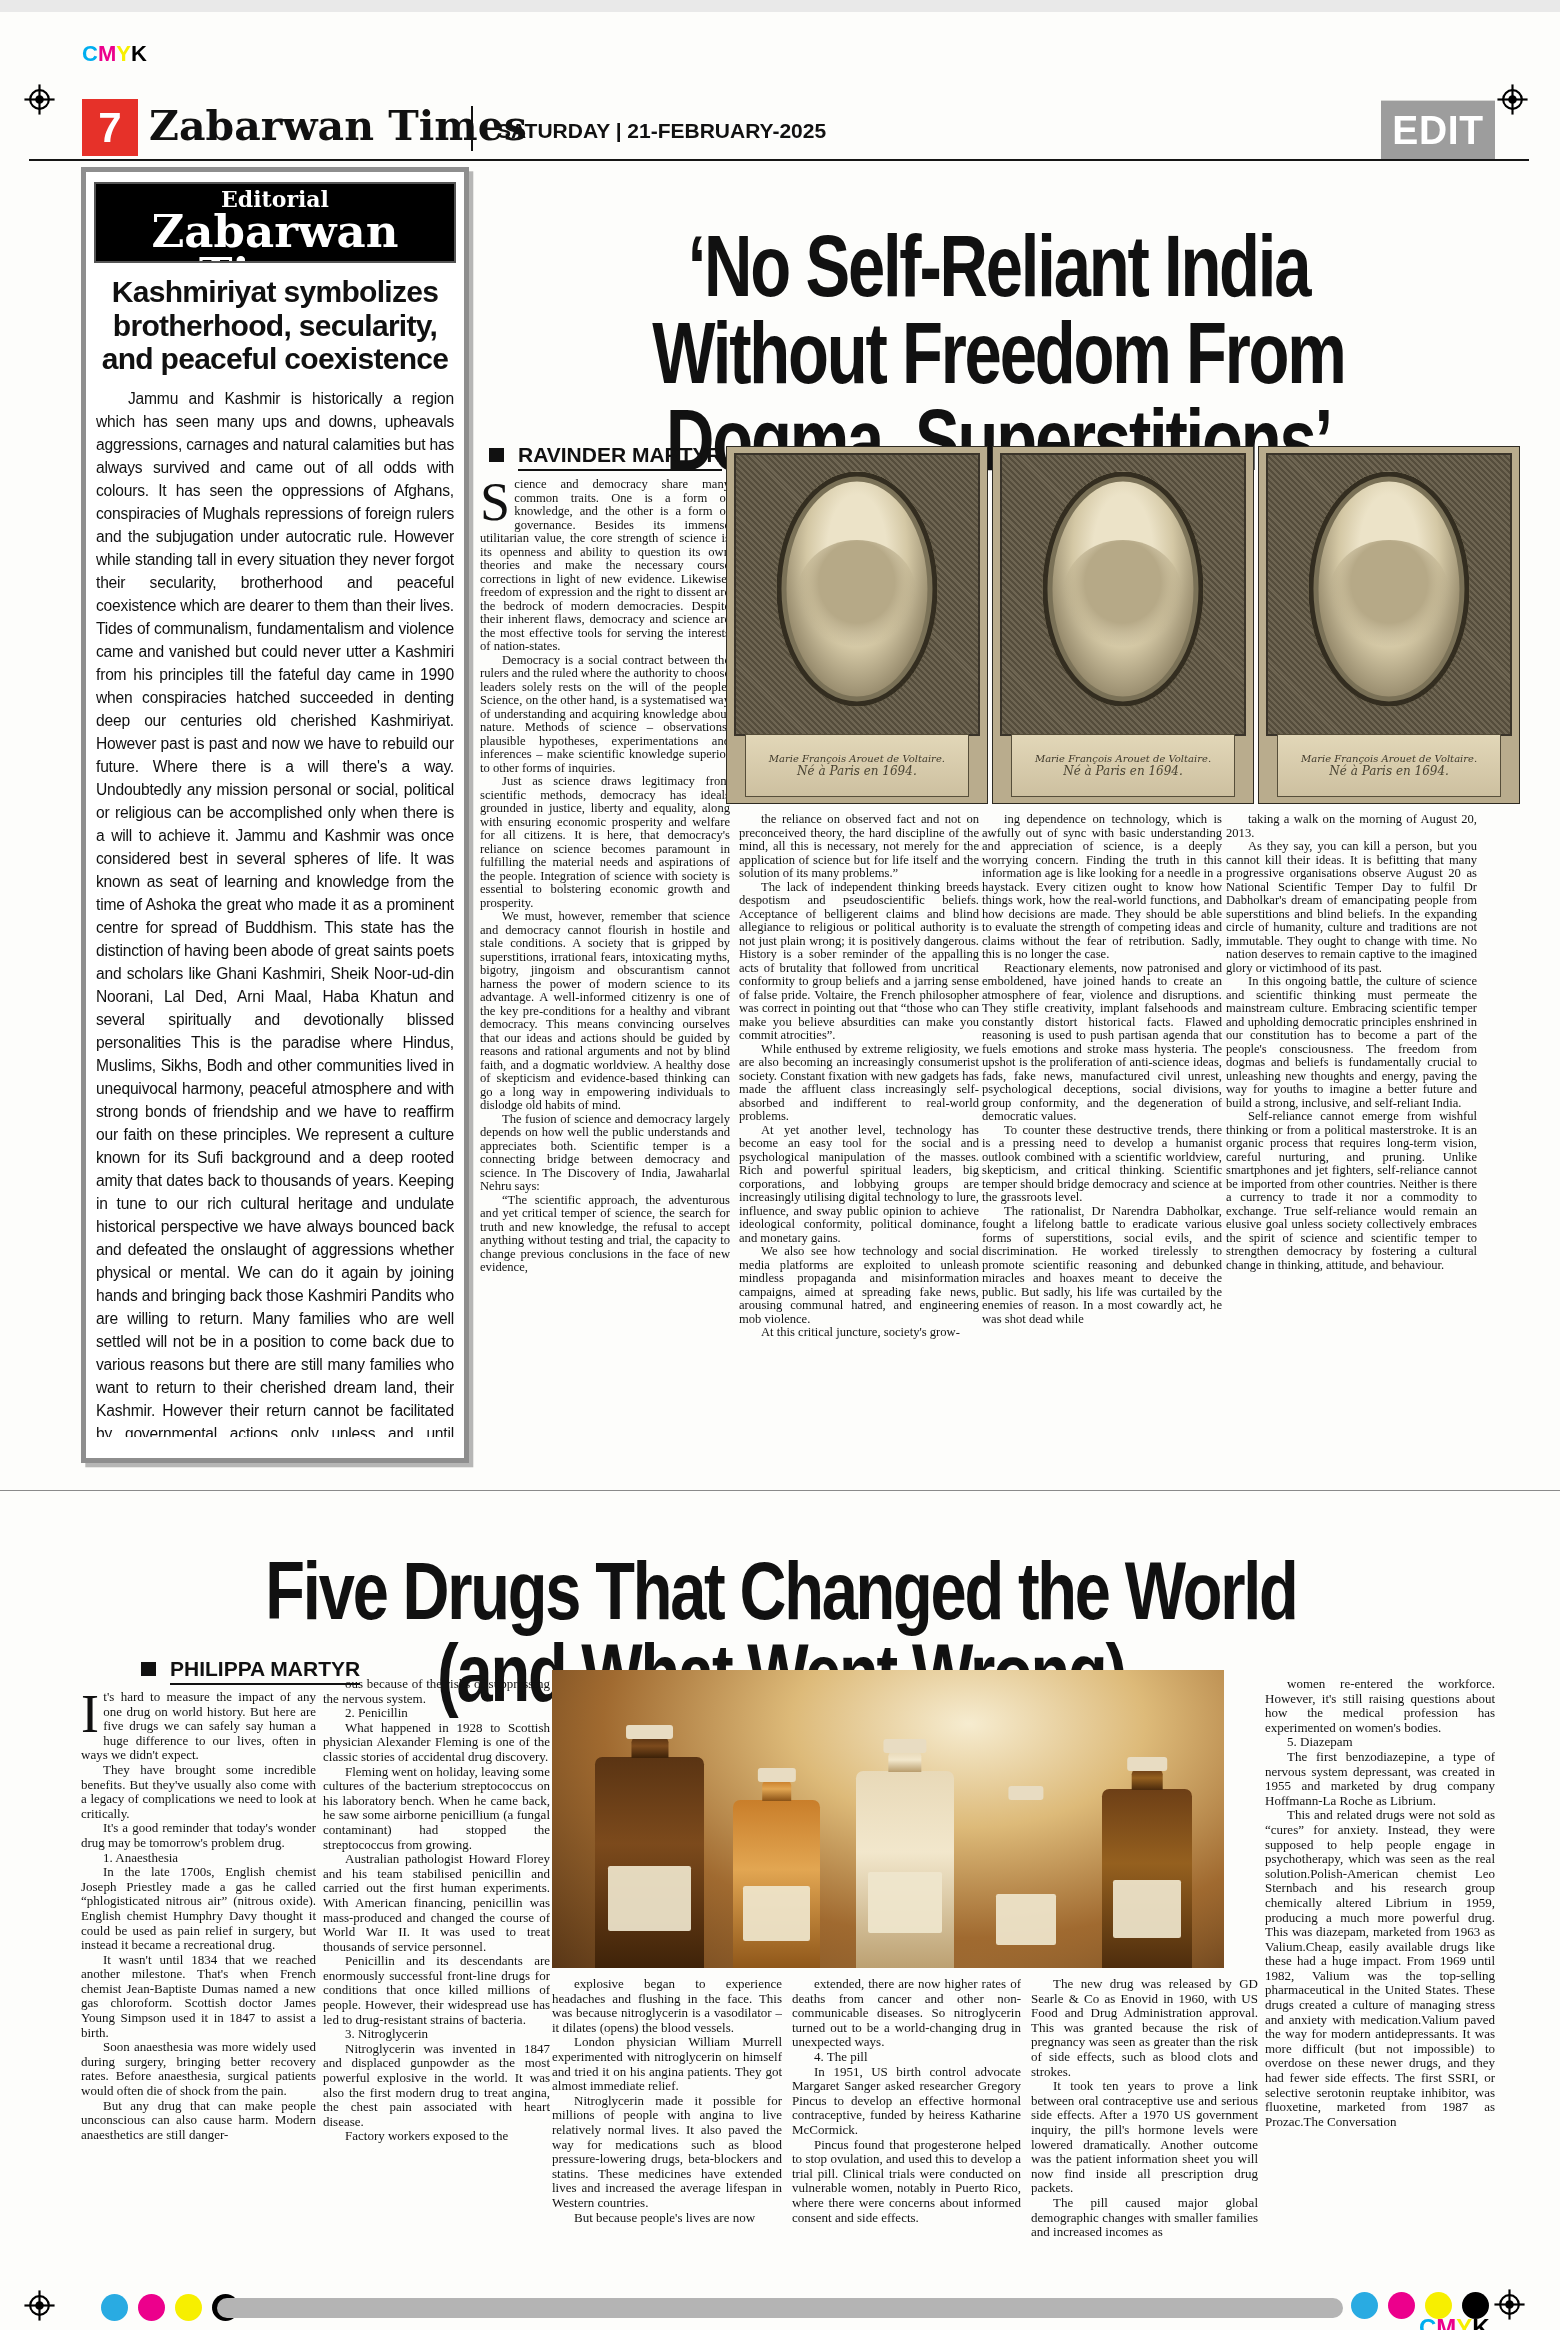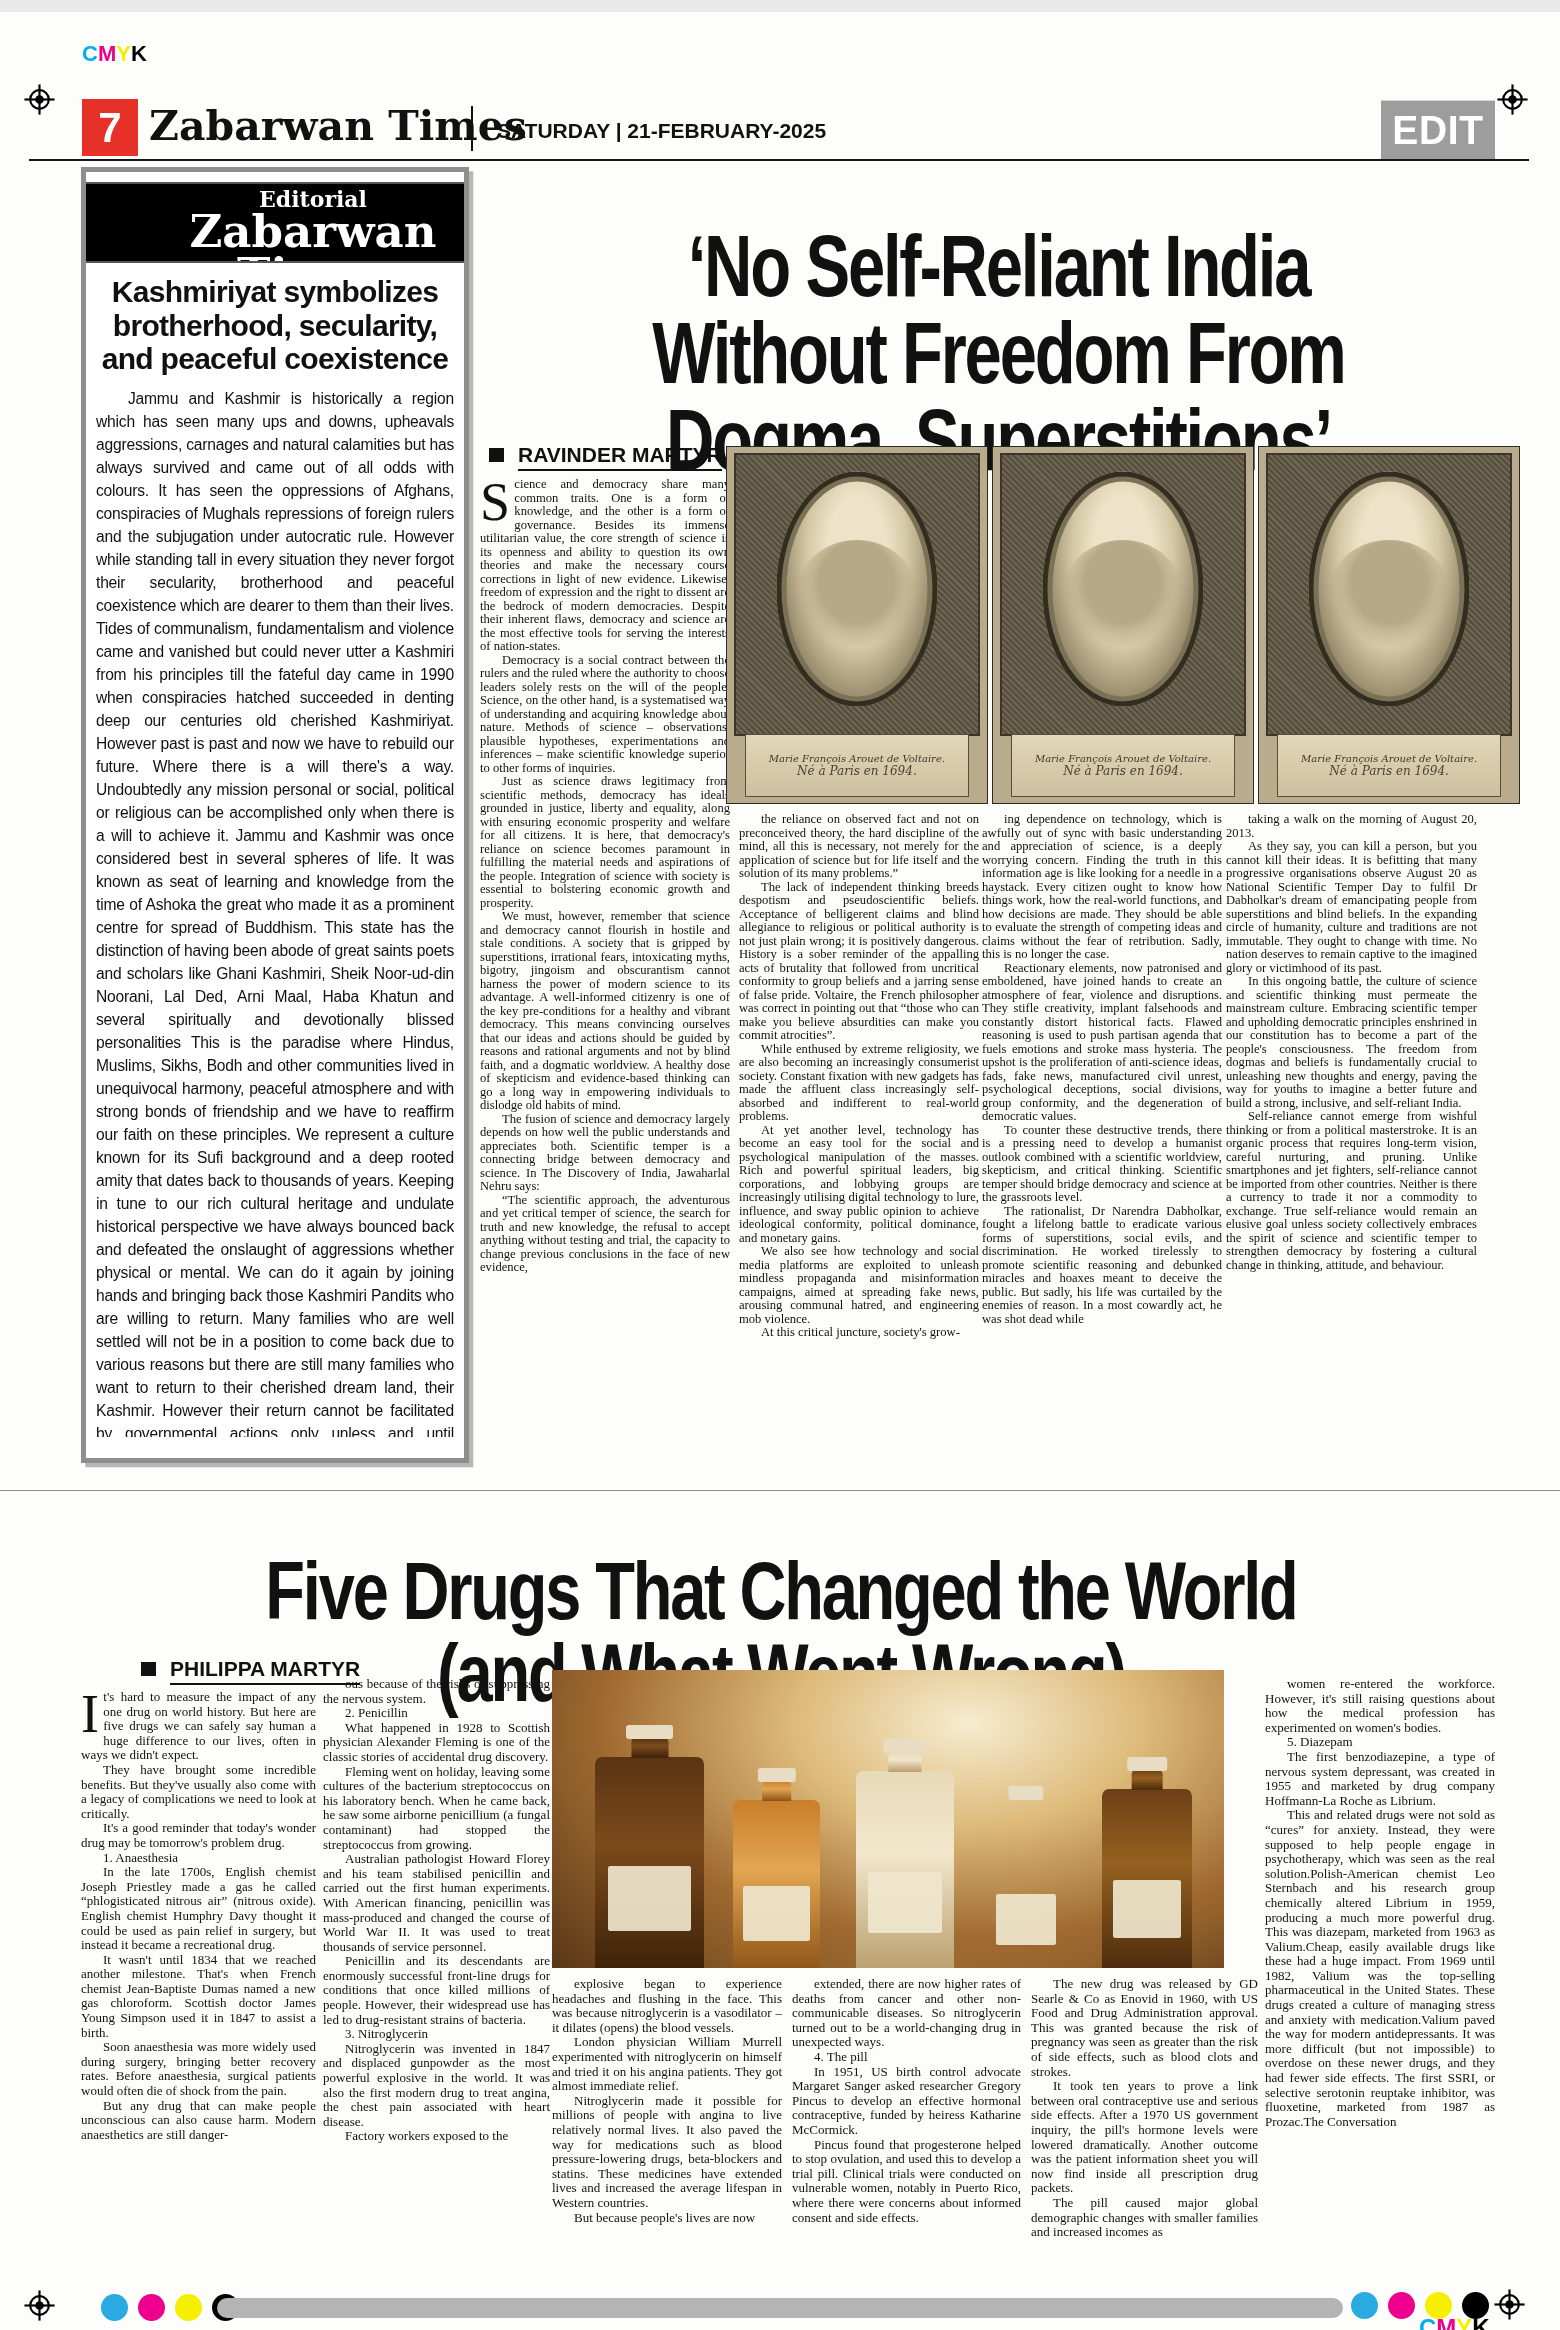--- a/index.html
+++ b/index.html
@@ -23,21 +23,21 @@
             font-weight:bold;font-size:21px;letter-spacing:0;}
   .editbox{position:absolute;left:1381px;top:90px;width:114px;height:56px;background:#9d9d9d;
            color:#fff;display:flex;align-items:center;justify-content:center;
            font-family:"Liberation Sans",sans-serif;font-weight:900;font-size:39px;letter-spacing:0.7px;
            transform:scaleY(1.05);}
   .rule-top{position:absolute;left:29px;top:147px;width:1500px;height:2.2px;background:#161616;}
   
   .editorial{position:absolute;left:81px;top:155px;width:378px;height:1286px;background:#fff;
              border:5px solid #8e8e8e;box-shadow:4.3px 4.3px 0 rgba(0,0,0,.28);overflow:hidden;}
   .ed-banner{margin:11.6px auto 0;width:358px;height:77px;background:#000;color:#fff;text-align:center;
-             outline:2.2px solid #555;padding-left:48px;}
+             outline:2.2px solid #555;}
   .ed-banner-top{font-family:"DejaVu Serif",serif;font-weight:bold;font-size:22px;line-height:22px;padding-top:4.3px;}
   .ed-banner-main{font-family:"DejaVu Serif",serif;font-weight:bold;font-size:45px;line-height:43px;}
   .ed-headline{margin:14.5px 4.3px 0;text-align:center;font-family:"Liberation Sans",sans-serif;
                font-weight:800;font-size:30px;line-height:1.12;letter-spacing:-0.7px;}
   .ed-body{margin:11.6px 10px 0;height:1050px;overflow:hidden;font-family:"Liberation Sans",sans-serif;
            font-size:15.6px;line-height:23px;letter-spacing:-0.2px;text-align:justify;text-indent:32px;}
   
   .main-headline{position:absolute;left:492px;top:165px;width:1013px;text-align:center;
                  font-family:"Liberation Sans",sans-serif;font-weight:900;font-size:67px;
                  letter-spacing:-2.2px;line-height:1.0;white-space:pre-line;

